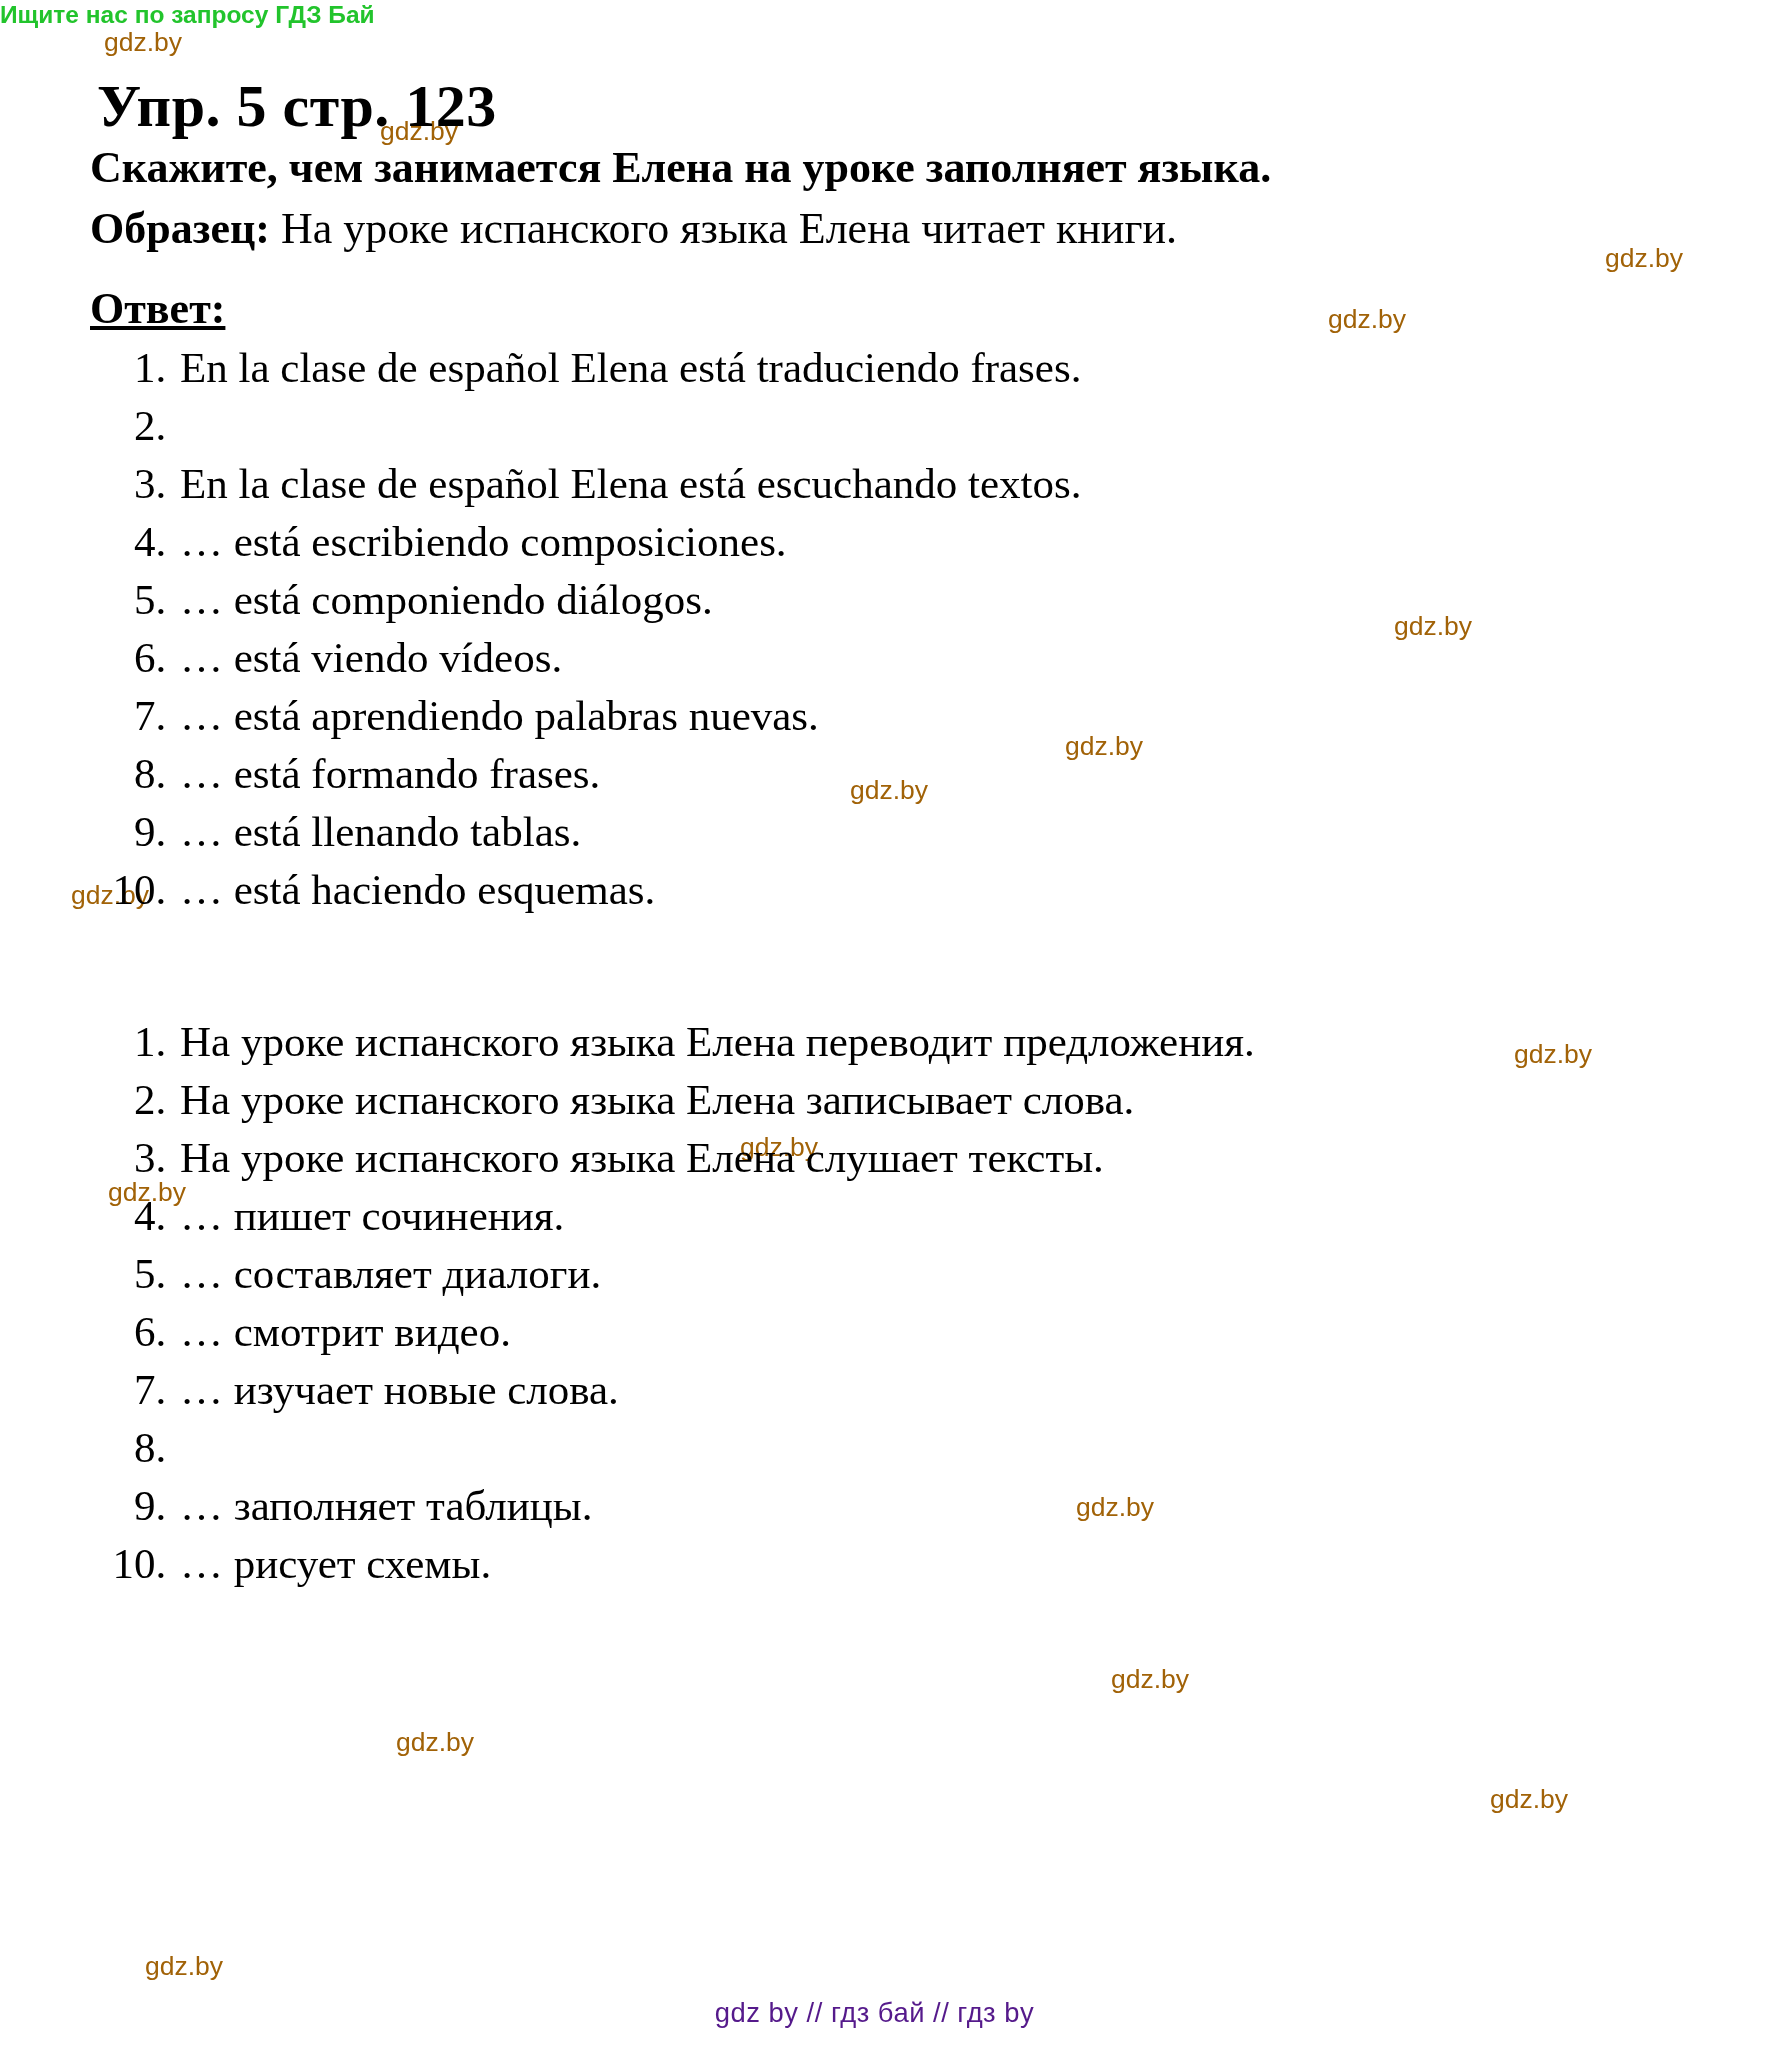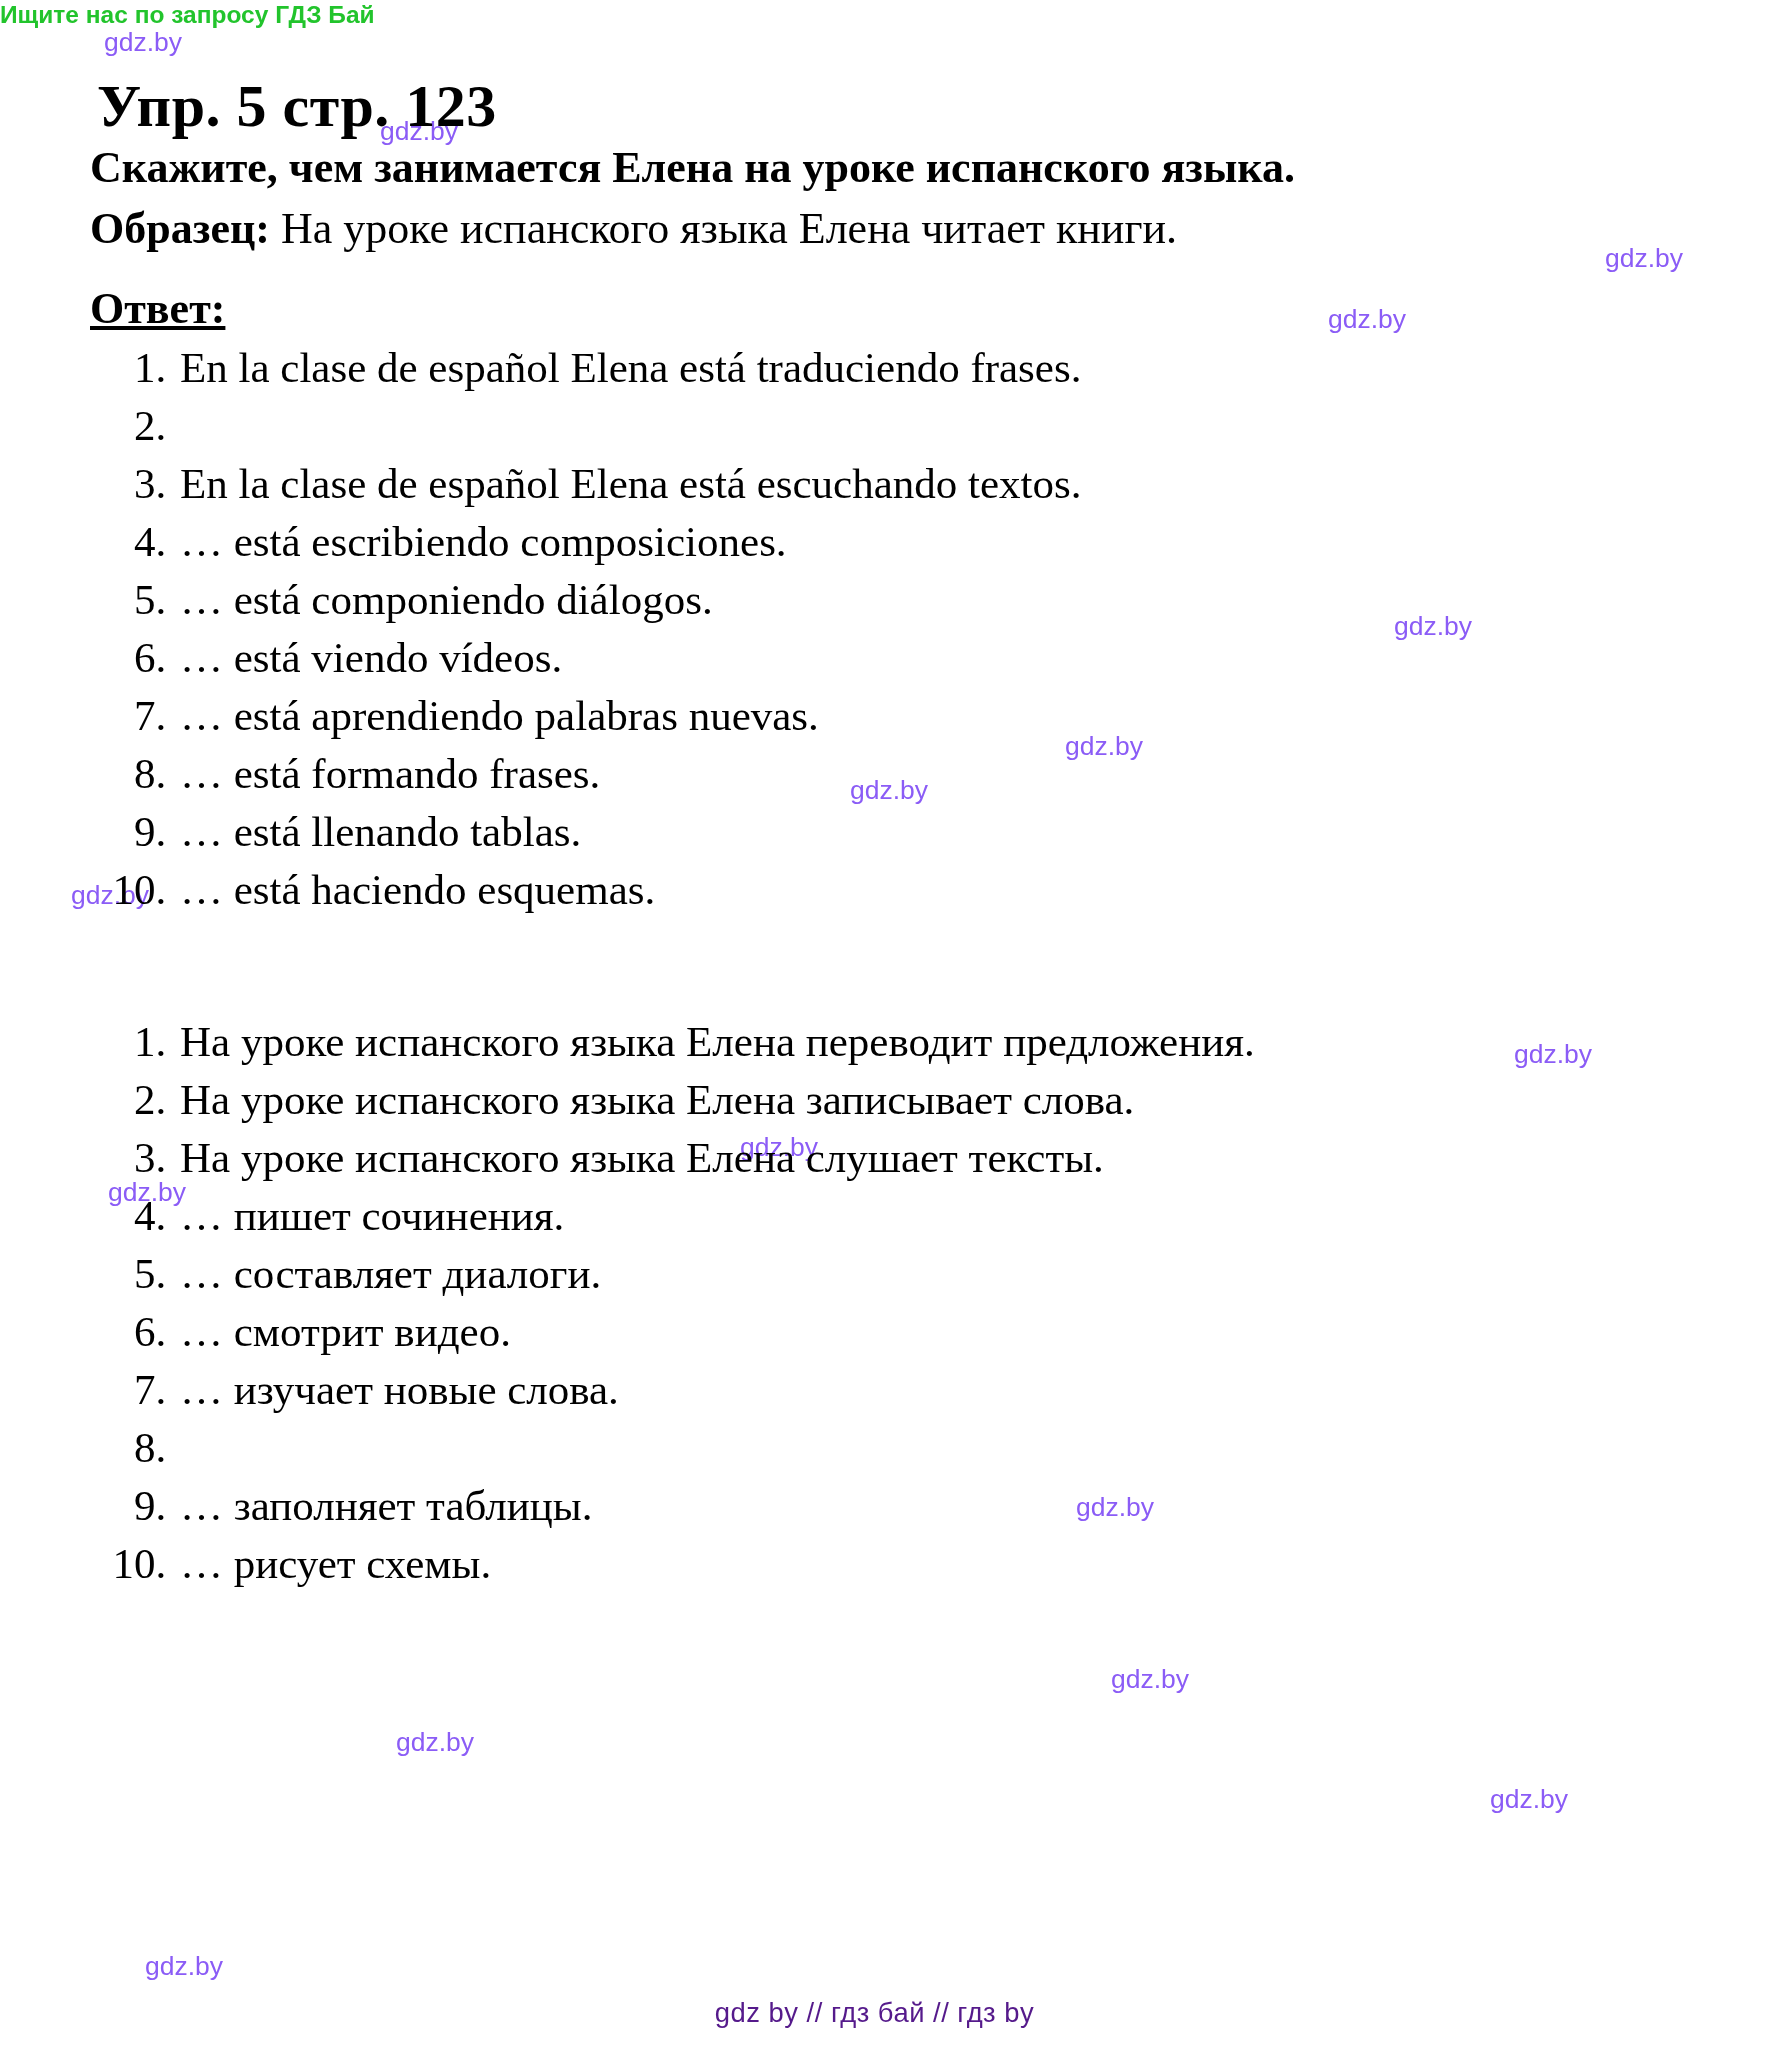--- a/index.html
+++ b/index.html
@@ -33,21 +33,21 @@
     letter-spacing: 0px;
     line-height: 29px;
   }
 
   
   .wm {
     position: absolute;
     font-family: "Liberation Sans", "DejaVu Sans", sans-serif;
     font-size: 26.5px;
     font-weight: 400;
-    color: #8b5cf6;
+    color: #a16207;
     white-space: nowrap;
     line-height: 1;
   }
 
   
   .doc {
     position: absolute;
     left: 90px;
     top: 76px;
     width: 1607px;
@@ -148,21 +148,21 @@
       <div class="wm" style="left: 1111px; top: 1666px; font-size: 26.5px;">gdz.by</div>
       <div class="wm" style="left: 396px; top: 1729px; font-size: 26.5px;">gdz.by</div>
       <div class="wm" style="left: 1490px; top: 1786px; font-size: 26.5px;">gdz.by</div>
       <div class="wm" style="left: 145px; top: 1953px; font-size: 26.5px;">gdz.by</div>
     </div>
 
   <div class="doc">
 
     <div class="title-line">Упр. 5 стр. 123</div>
 
-    <div class="task-line">Скажите, чем занимается Елена на уроке испанского языка.</div>
+    <div class="task-line">Скажите, чем занимается Елена на уроке заполняет языка.</div>
 
     <div class="sample-line">
       <span class="lbl">Образец:</span><span> На уроке испанского языка Елена читает книги.</span>
     </div>
 
     <div class="answer-line">Ответ:</div>
 
     <ol class="num-list list-block-es" id="spanish-list">
         <li>
           <span class="num">1.</span>

